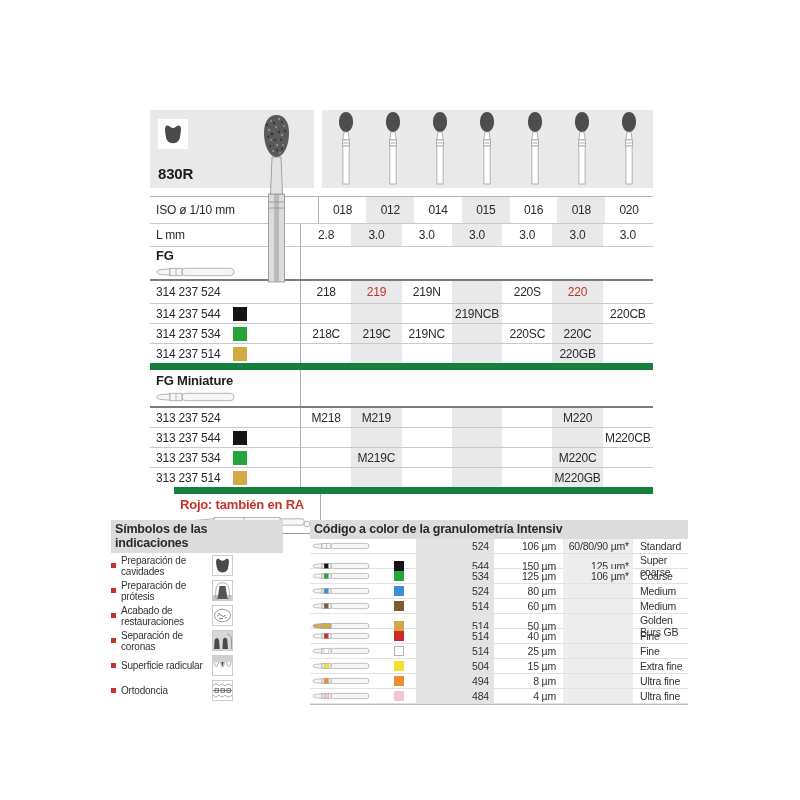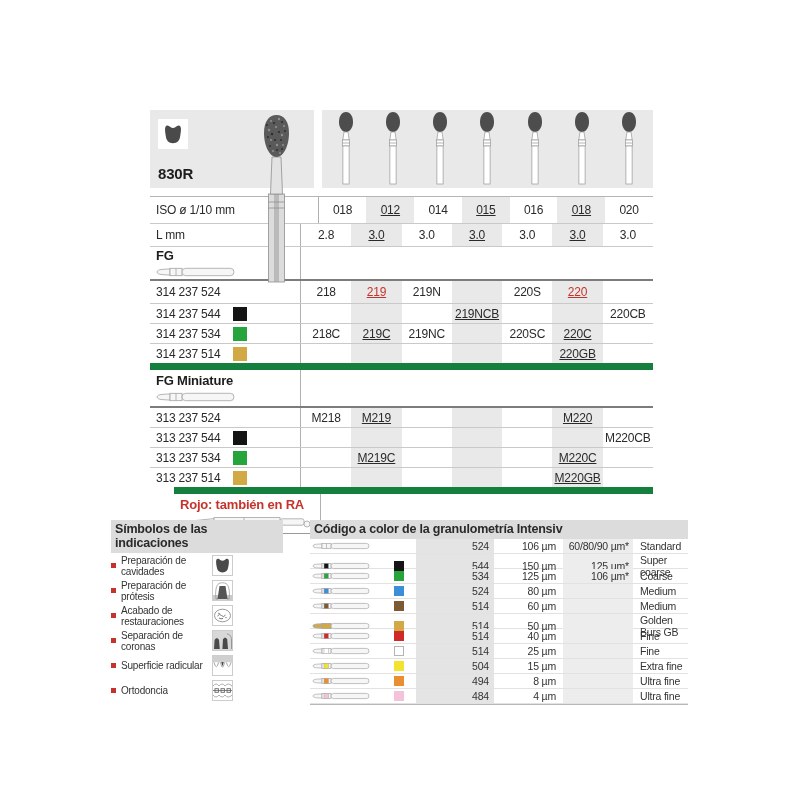--- a/index.html
+++ b/index.html
@@ -17,21 +17,21 @@
   .band-col{display:flex;justify-content:center;align-items:flex-start;}
   #model-tile{position:absolute;left:8px;top:9px;width:30px;height:30px;background:#fff;display:flex;align-items:center;justify-content:center;}
   #model-label{position:absolute;left:8px;bottom:6px;font-size:15px;font-weight:bold;color:#1c1c1c;}
   #big-bur{position:absolute;left:106px;top:2px;pointer-events:none;}
   #rows{border-bottom:1px solid #9a9a9a;}
   .spacer{height:8px;}
   .prow{display:flex;}
   .plabel{width:150px;display:flex;align-items:center;box-sizing:border-box;padding-left:6px;font-size:12px;color:#2a2a2a;}
   .pdata{width:353px;display:grid;grid-template-columns:repeat(7,1fr);border-left:1px solid #b0b0b0;box-sizing:border-box;}
   .pcell{display:flex;align-items:center;justify-content:center;font-size:12px;color:#2a2a2a;}
-  .pcell.shaded{background:#e9e9e9;text-decoration:underline;}
+  .pcell.shaded{background:#e9e9e9;}
   .pcell.red{color:#c5342c;}
   .sq{width:14px;height:14px;margin-left:12px;display:inline-block;}
   .bt-light{border-top:1px solid #c9c9c9;}
   .bt-lightmed{border-top:1px solid #b5b5b5;}
   .bt-med{border-top:7px solid #15803d;}
   .bt-dark{border-top:2px solid #7c7c7c;}
   .r-iso{height:26px;gap:25px;}
   .r-l{height:22px;}
   .r-fg{height:32px;}
   .r-code-first{height:22px;}

